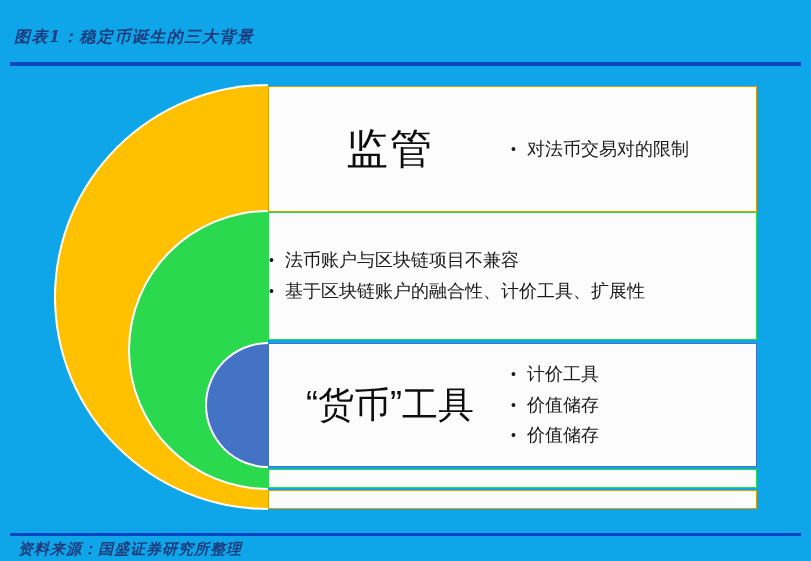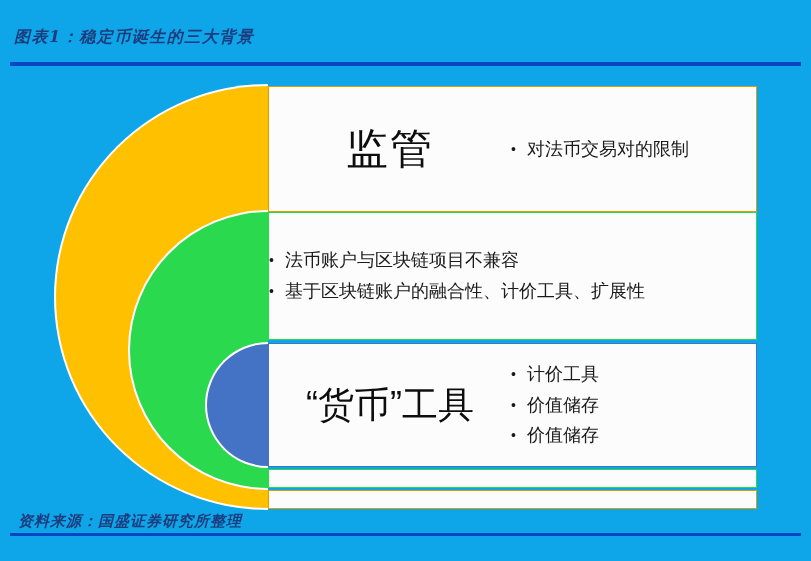--- a/index.html
+++ b/index.html
@@ -14,21 +14,21 @@
   .fig-title{
     position:absolute;left:14px;top:27px;
     font-family:"DejaVu Serif", serif;
     font-style:italic;font-weight:bold;
     font-size:16px;letter-spacing:1.5px;
   }
   .rule{position:absolute;left:10px;width:791px;}
   .rule-top{top:62px;height:4px;}
   .rule-bottom{top:533px;height:3px;}
   .fig-source{
-    position:absolute;left:18px;top:512px;
+    position:absolute;left:18px;top:540px;
     font-family:"DejaVu Serif", serif;
     font-style:italic;font-weight:bold;
     font-size:15px;letter-spacing:1px;
   }
   
   .arc{
     position:absolute;
     border:2px solid #fff;border-right:none;
     box-sizing:border-box;
   }

